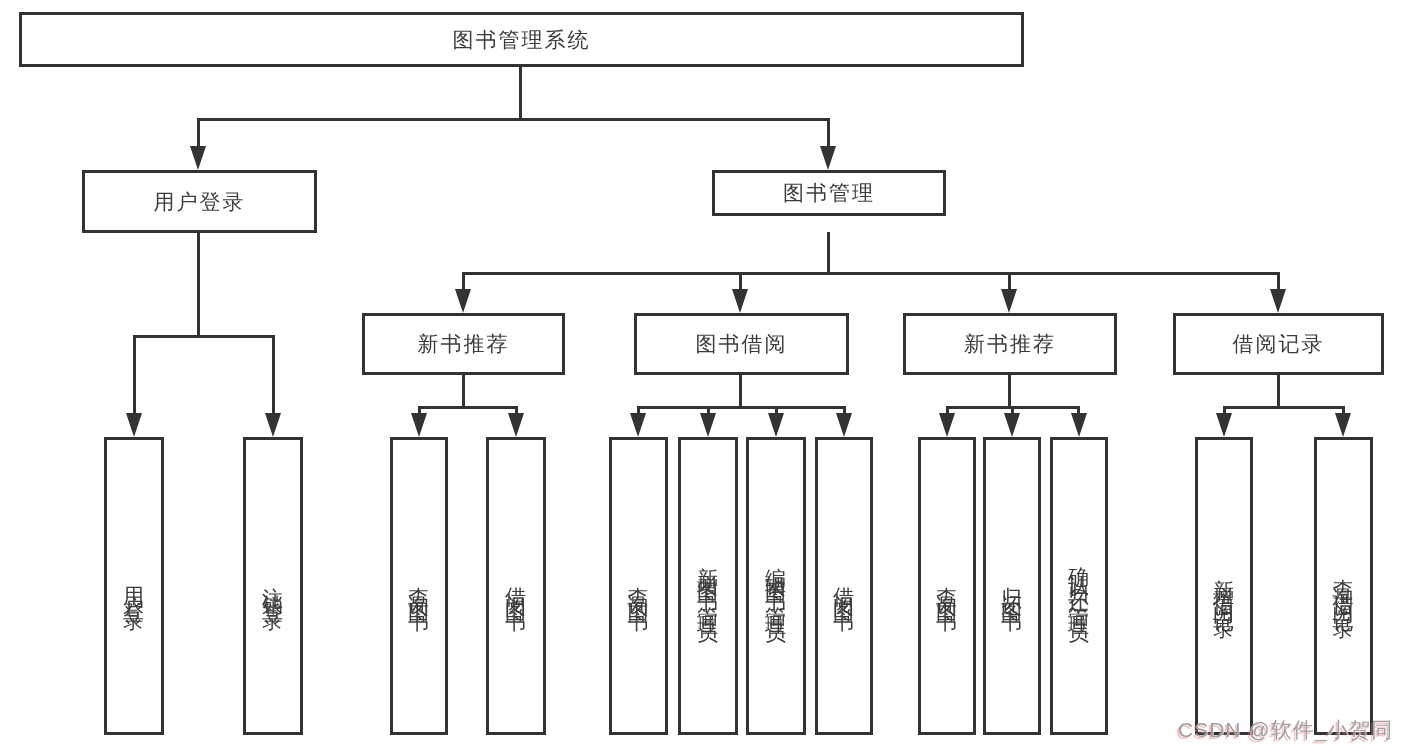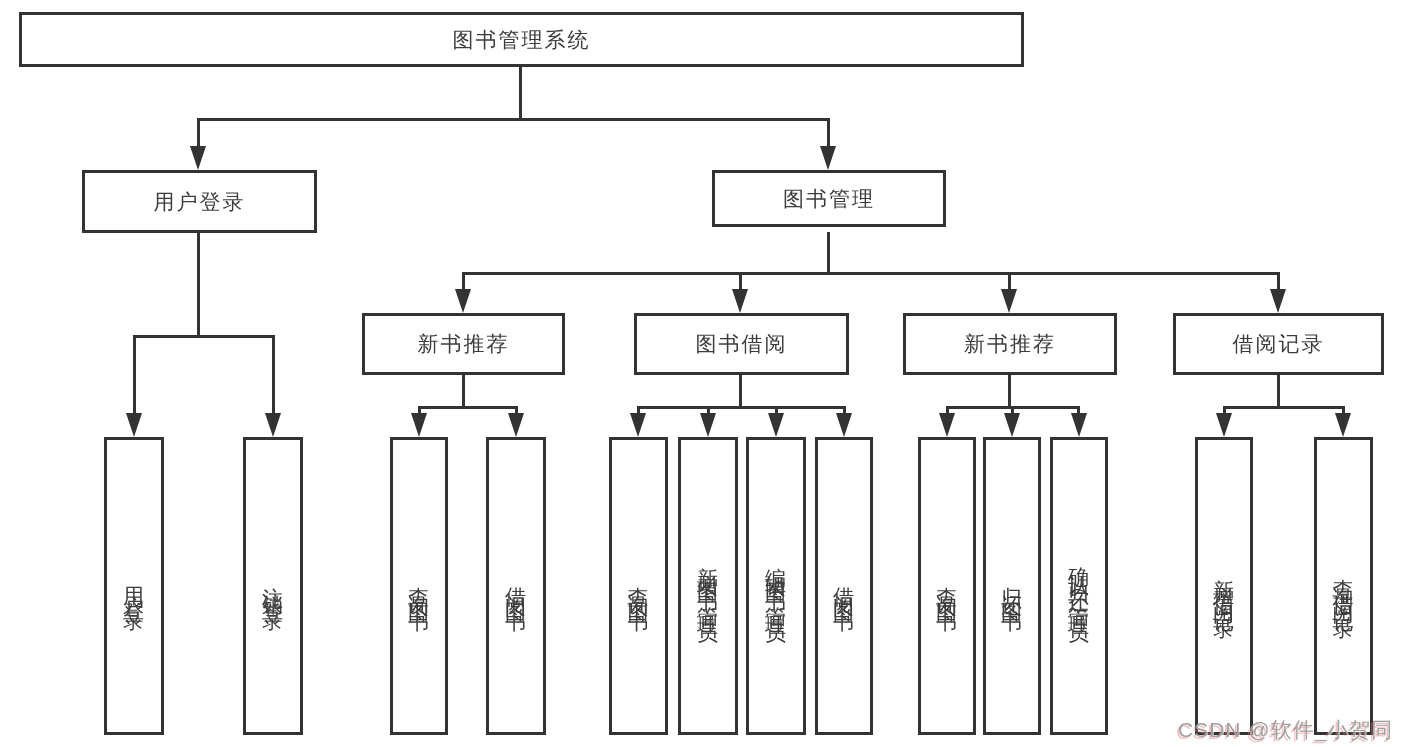--- a/index.html
+++ b/index.html
@@ -94,21 +94,21 @@
   <div class="hline" style="left:1223px;top:406px;width:122px;"></div>
   <div class="vline" style="left:1223px;top:406px;height:10px;"></div>
   <div class="vline" style="left:1342px;top:406px;height:10px;"></div>
   <div class="arrow" style="left:1216px;top:413px;"></div>
   <div class="arrow" style="left:1335px;top:413px;"></div>
 
   <div class="node" style="left:19px;top:12px;width:1005px;height:55px;">图书管理系统</div>
 
   <div class="node" style="left:82px;top:170px;width:235px;height:63px;">用户登录</div>
 
-  <div class="node" style="left:712px;top:170px;width:234px;height:57px;">图书管理</div>
+  <div class="node" style="left:712px;top:170px;width:234px;height:46px;">图书管理</div>
 
   <div class="node" style="left:362px;top:313px;width:203px;height:62px;">新书推荐</div>
 
   <div class="node" style="left:634px;top:313px;width:215px;height:62px;">图书借阅</div>
 
   <div class="node" style="left:903px;top:313px;width:214px;height:62px;">新书推荐</div>
 
   <div class="node" style="left:1173px;top:313px;width:211px;height:62px;">借阅记录</div>
 
   <div class="leaf" style="left:104px;width:60px;">用户登录</div>

